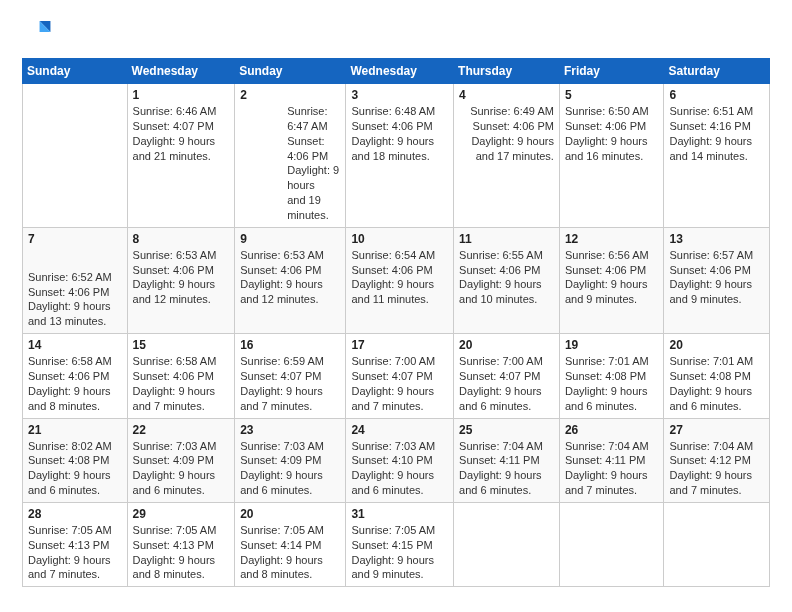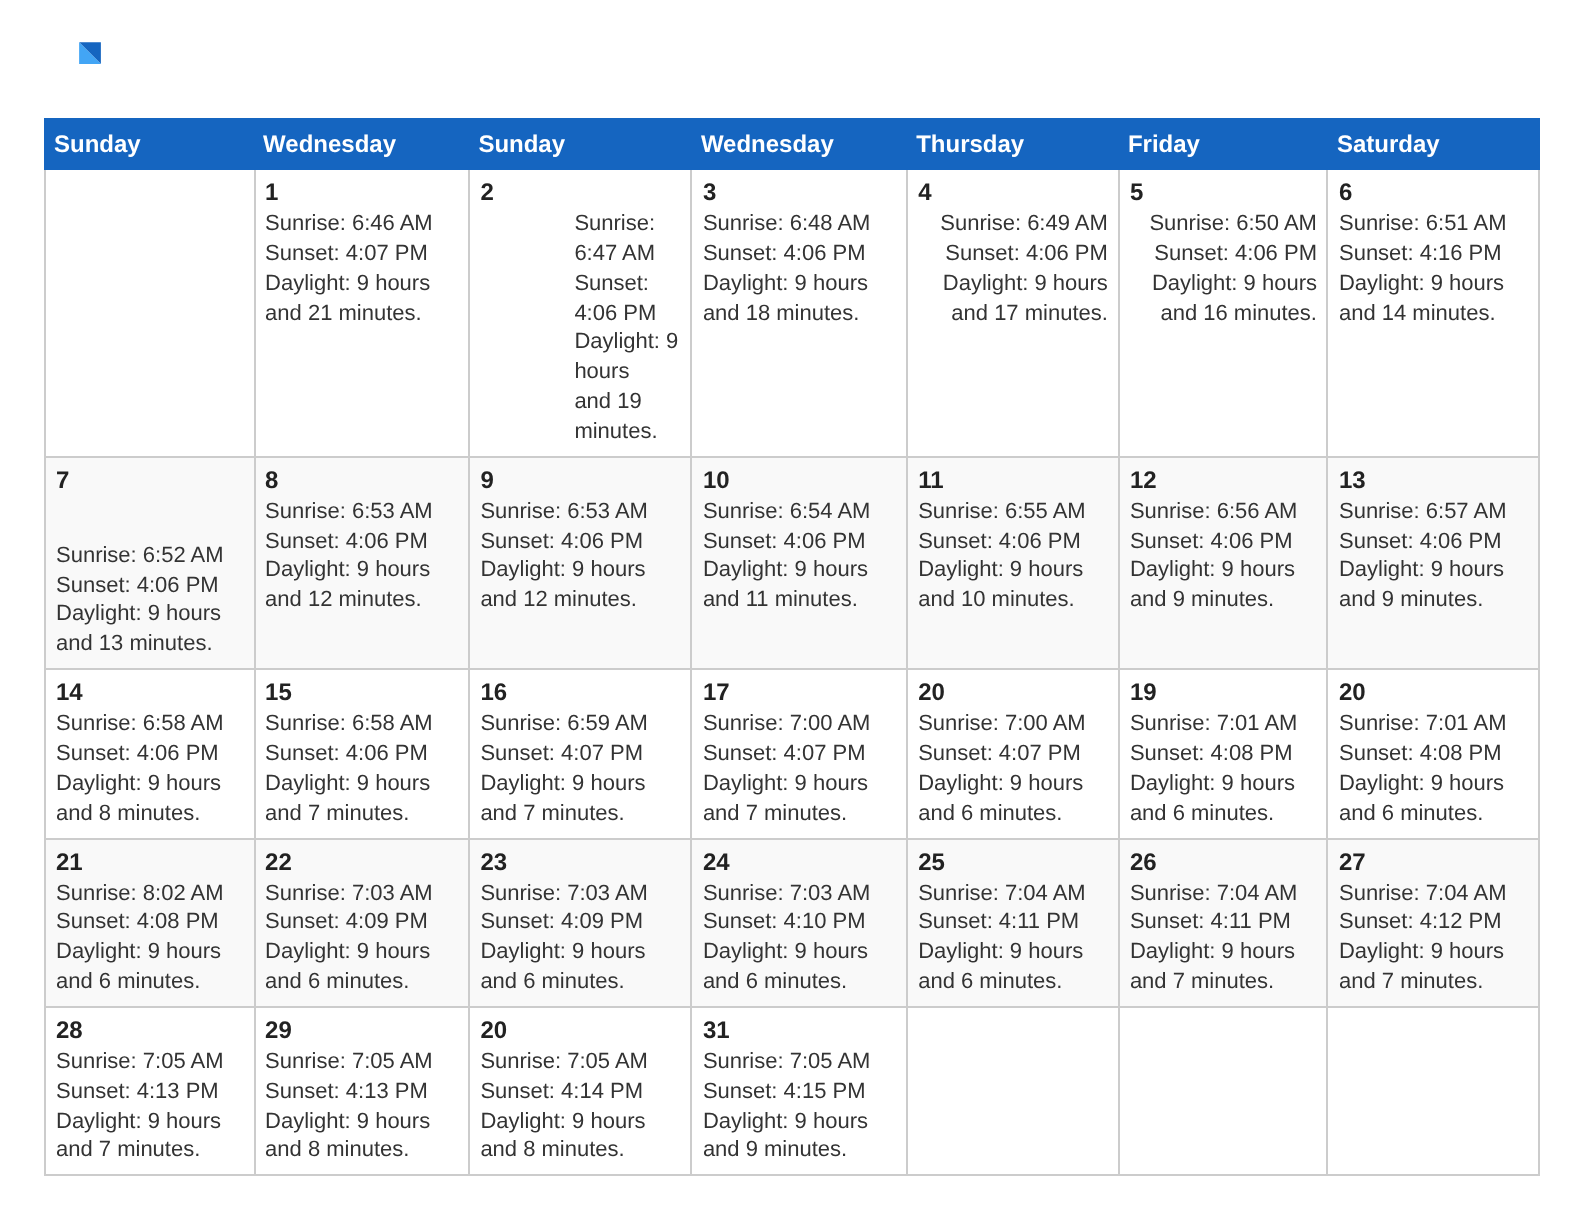--- a/index.html
+++ b/index.html
@@ -157,21 +157,21 @@
           </td>
           <td>
             <div class="day-number">4</div>
             <div class="day-info" style="white-space: pre-line; text-align: right;">Sunrise: 6:49 AM
 Sunset: 4:06 PM
 Daylight: 9 hours
 and 17 minutes.</div>
           </td>
           <td>
             <div class="day-number">5</div>
-            <div class="day-info" style="white-space: pre-line; text-align: right;">Sunrise: 6:50 AM
+            <div class="day-info" style="white-space: pre-line;">Sunrise: 6:50 AM
 Sunset: 4:06 PM
 Daylight: 9 hours
 and 16 minutes.</div>
           </td>
           <td>
             <div class="day-number">6</div>
             <div class="day-info" style="white-space: pre-line;">Sunrise: 6:51 AM
 Sunset: 4:16 PM
 Daylight: 9 hours
 and 14 minutes.</div>

